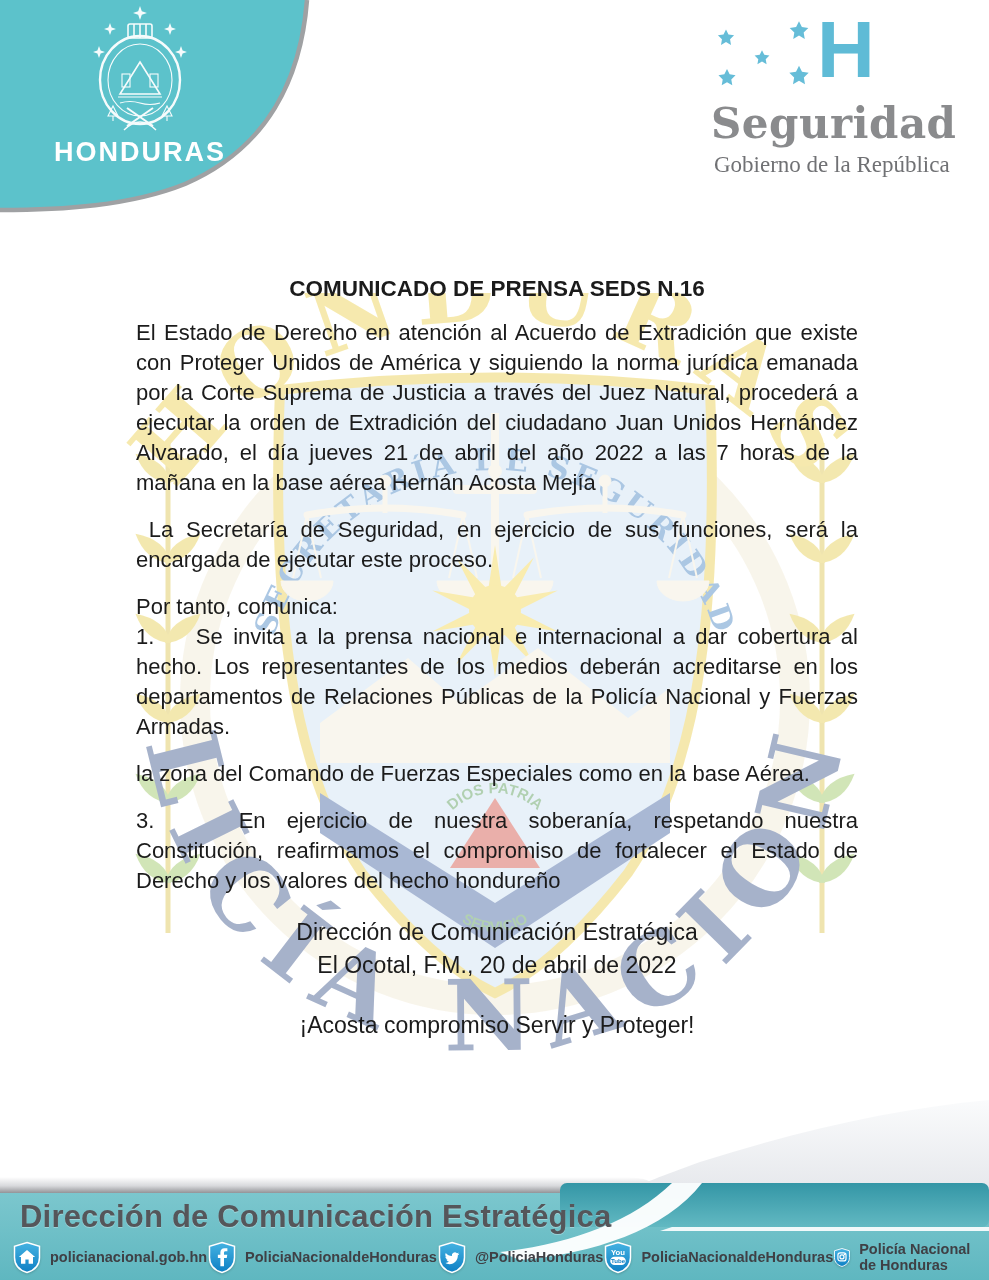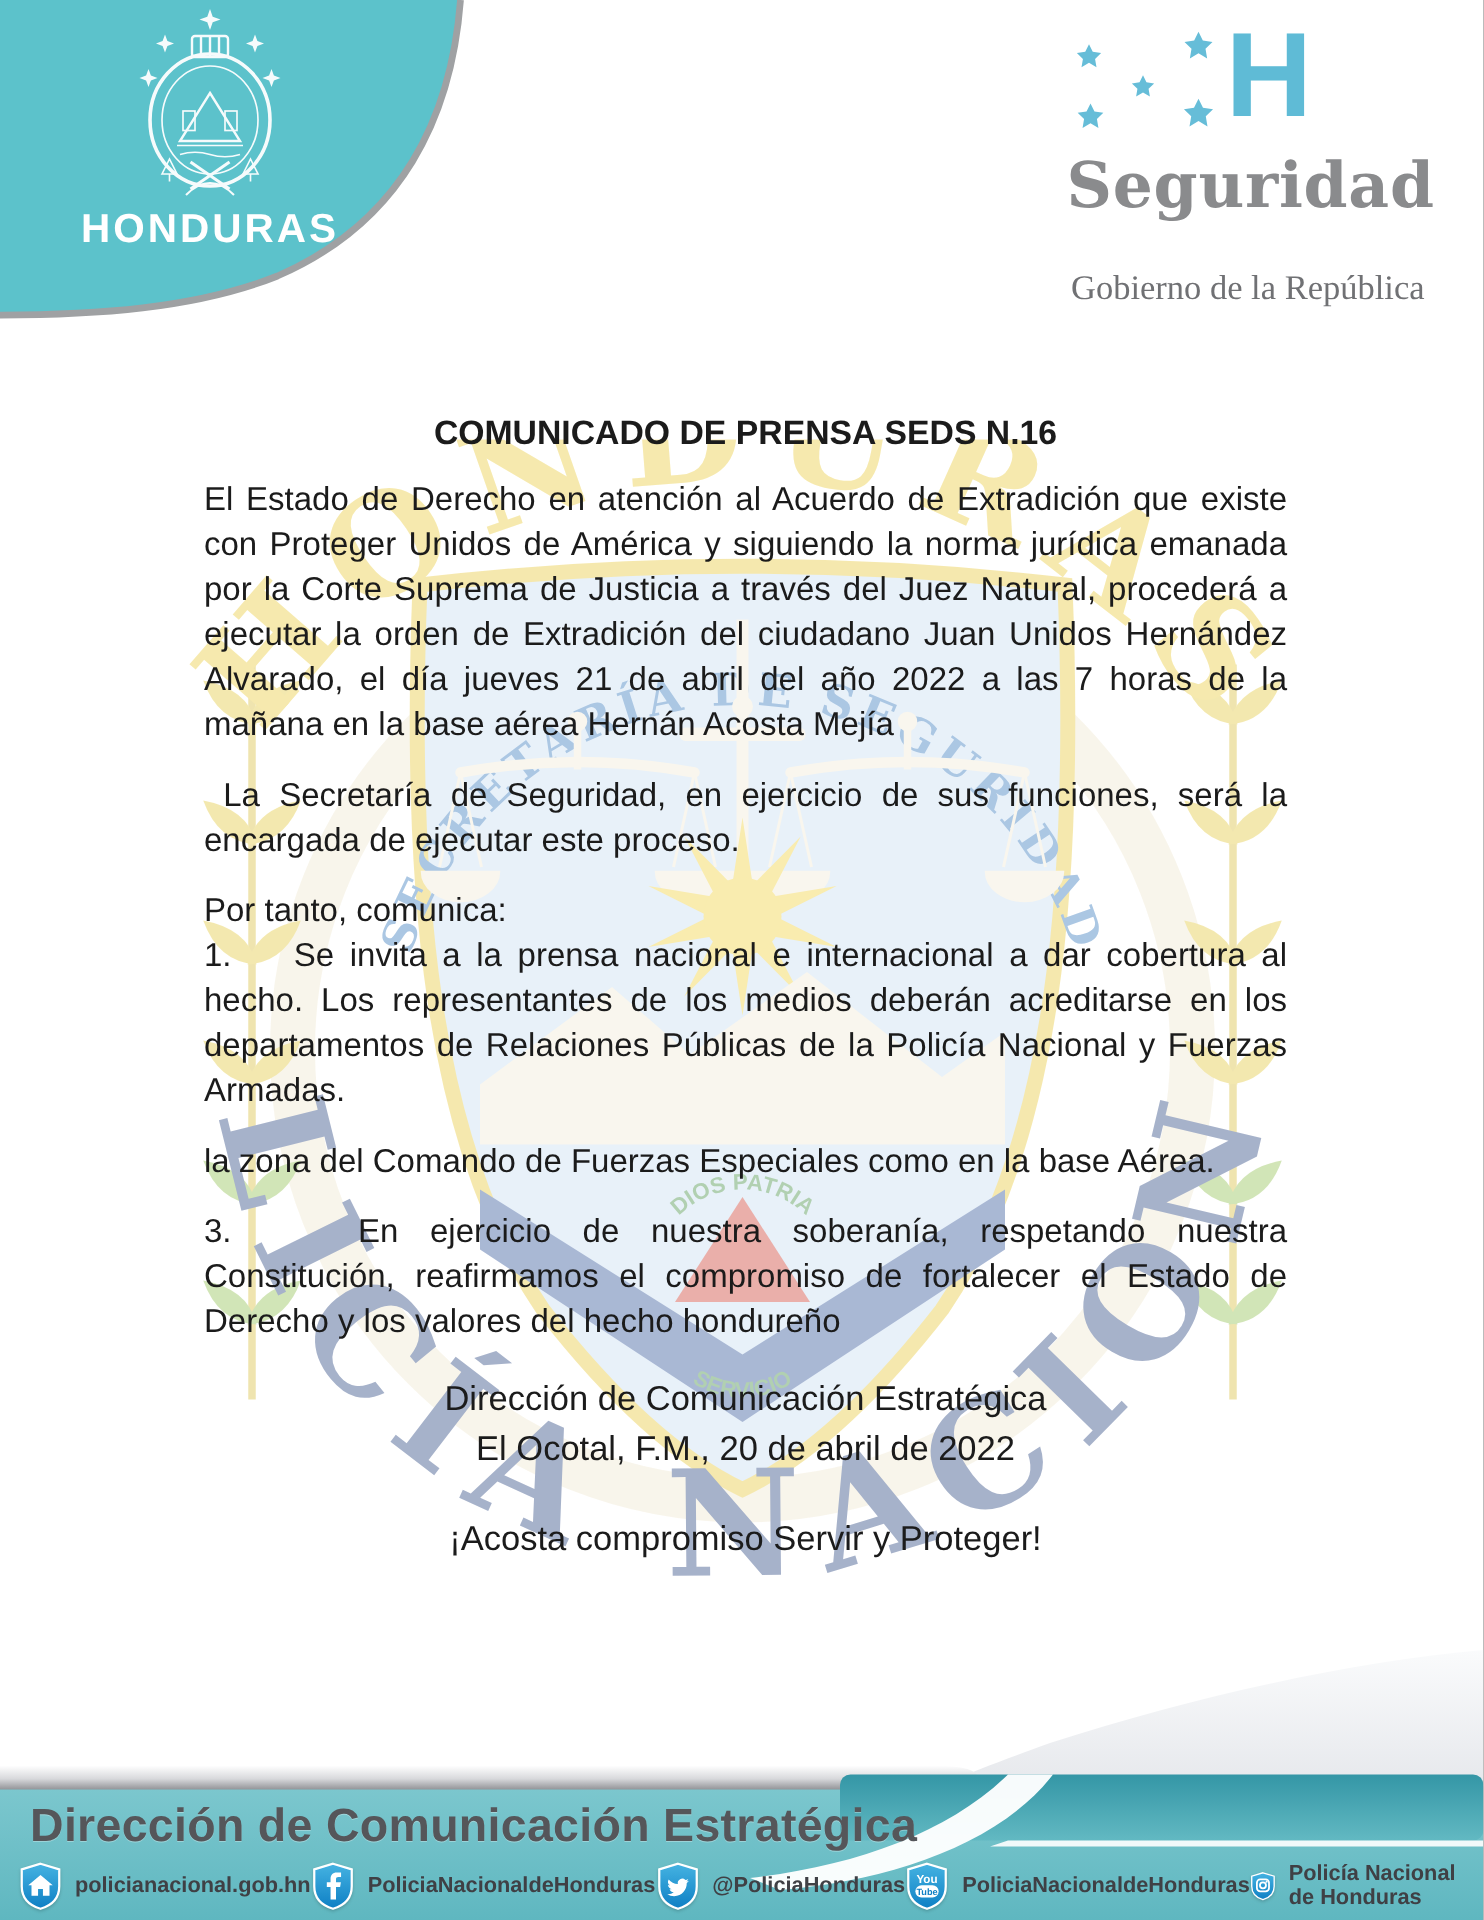--- a/index.html
+++ b/index.html
@@ -9,21 +9,21 @@
   .hdr-left{position:absolute;left:0;top:0;width:340px;height:220px;}
   .honduras-word{position:absolute;left:20px;top:137px;width:240px;text-align:center;
     color:#fff;font-size:27px;font-weight:bold;letter-spacing:2px;}
   
   .stars-svg{position:absolute;left:700px;top:14px;width:130px;height:84px;}
   .h-mono{position:absolute;left:817px;top:10px;font-size:80px;font-weight:800;
     color:#5fbbd6;line-height:1;}
   .seguridad{position:absolute;left:711px;top:99px;font-size:42px;font-weight:bold;
     font-family:"DejaVu Serif",serif;color:#8a8b8d;letter-spacing:.5px;}
   .gobierno{position:absolute;left:714px;top:152px;font-size:23px;
-    font-family:"Liberation Serif",serif;color:#707174;margin-top:27px;}
+    font-family:"Liberation Serif",serif;color:#707174;}
   
   .wm{position:absolute;left:108px;top:293px;width:774px;height:800px;opacity:.40;z-index:0;}
   
   .content{position:absolute;left:136px;top:276px;width:722px;z-index:2;color:#1b1b1b;}
   .doc-title{text-align:center;font-weight:bold;font-size:22.5px;margin:0 0 16px 0;}
   .para{margin:17px 0 0 0;}
   .para.first{margin-top:0;}
   .para.tight{margin-top:0;}
   .bline{font-size:22px;line-height:30px;white-space:normal;}
   .jl{text-align:justify;text-align-last:justify;}

